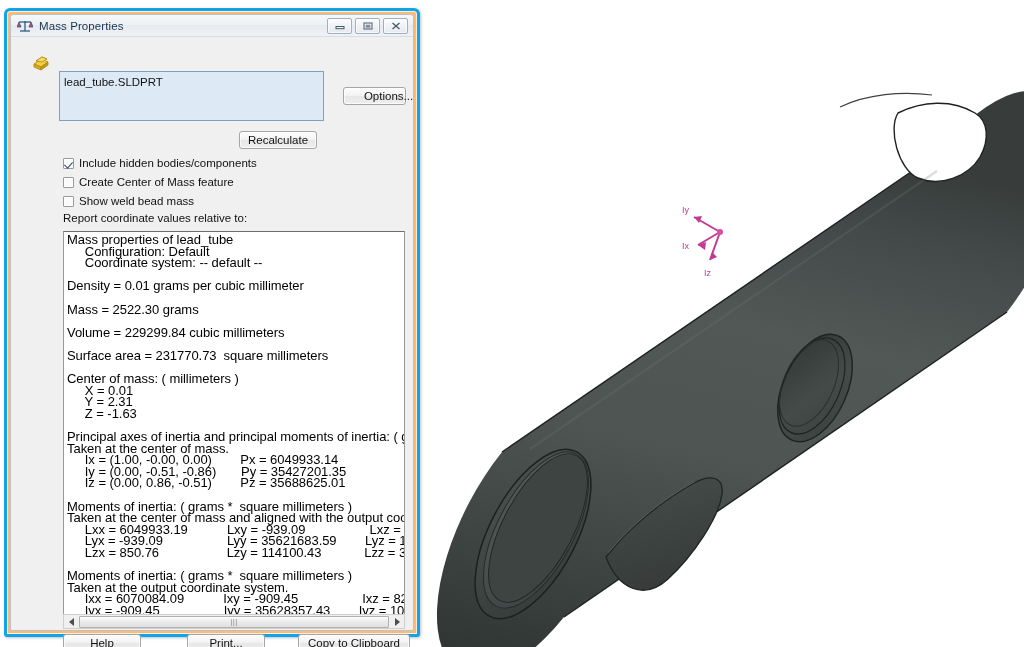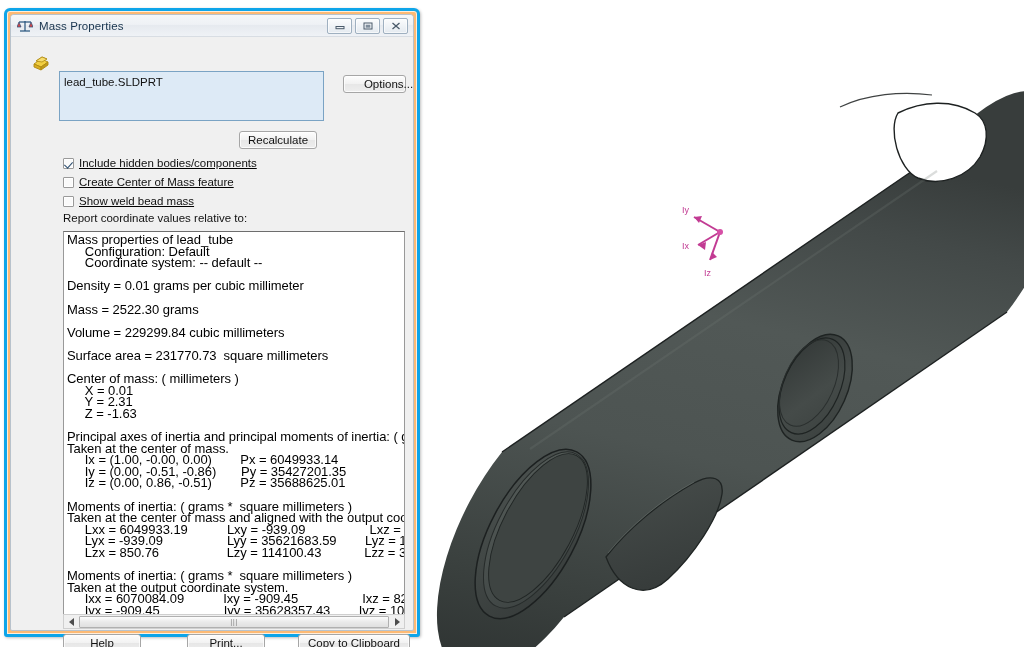--- a/index.html
+++ b/index.html
@@ -57,38 +57,38 @@
   
   #part-icon { position:absolute; left:19px; top:16px; width:22px; height:20px; }
   #sel-list {
     position:absolute; left:48px; top:12px; width:265px; height:50px;
     background:#ddeaf6; border:1px solid #7aa3c4;margin-top:22px;
   }
   #sel-item {
     font-size:11.5px; color:#111; padding:3px 4px 0 4px; line-height:14px;
   }
   #options-btn {
-    position:absolute; left:332px; top:38px; width:63px; height:18px;padding-left:28px;
+    position:absolute; left:332px; top:50px; width:63px; height:18px;padding-left:28px;
   }
 
   
   .btn {
     background: linear-gradient(to bottom,#fdfdfd 0%, #f2f2f2 48%, #e7e7e7 52%, #eeeeee 100%);
     border:1px solid #a6a6a6; border-radius:3px;
     font-family:"Liberation Sans", sans-serif; font-size:11.5px; color:#111;
     display:flex; align-items:center; justify-content:center;
     box-shadow: 0 0 0 1px rgba(255,255,255,.75) inset;
     white-space:nowrap; cursor:default;
   }
 
   #override-btn { position:absolute; left:52px; top:94px; width:160px; height:18px; }
   #recalc-btn  { position:absolute; left:228px; top:94px; width:78px; height:18px; }
 
   
-  .cbrow { position:absolute; left:52px; display:flex; align-items:center; height:14px;text-decoration:underline; }
+  .cbrow { position:absolute; left:52px; display:flex; align-items:center; height:14px; }
   .cbox {
     width:11px; height:11px; border:1px solid #9a9a9a; background:#fafafa;
     border-radius:1px; position:relative; flex:0 0 auto;
     box-shadow: 0 0 0 1px #fff inset;
   }
   .cbox.checked:after {
     content:""; position:absolute; left:2px; top:1px;
     width:4px; height:7px; border:solid #2b4d6e; border-width:0 1.6px 1.6px 0;
     transform:rotate(42deg);
   }

